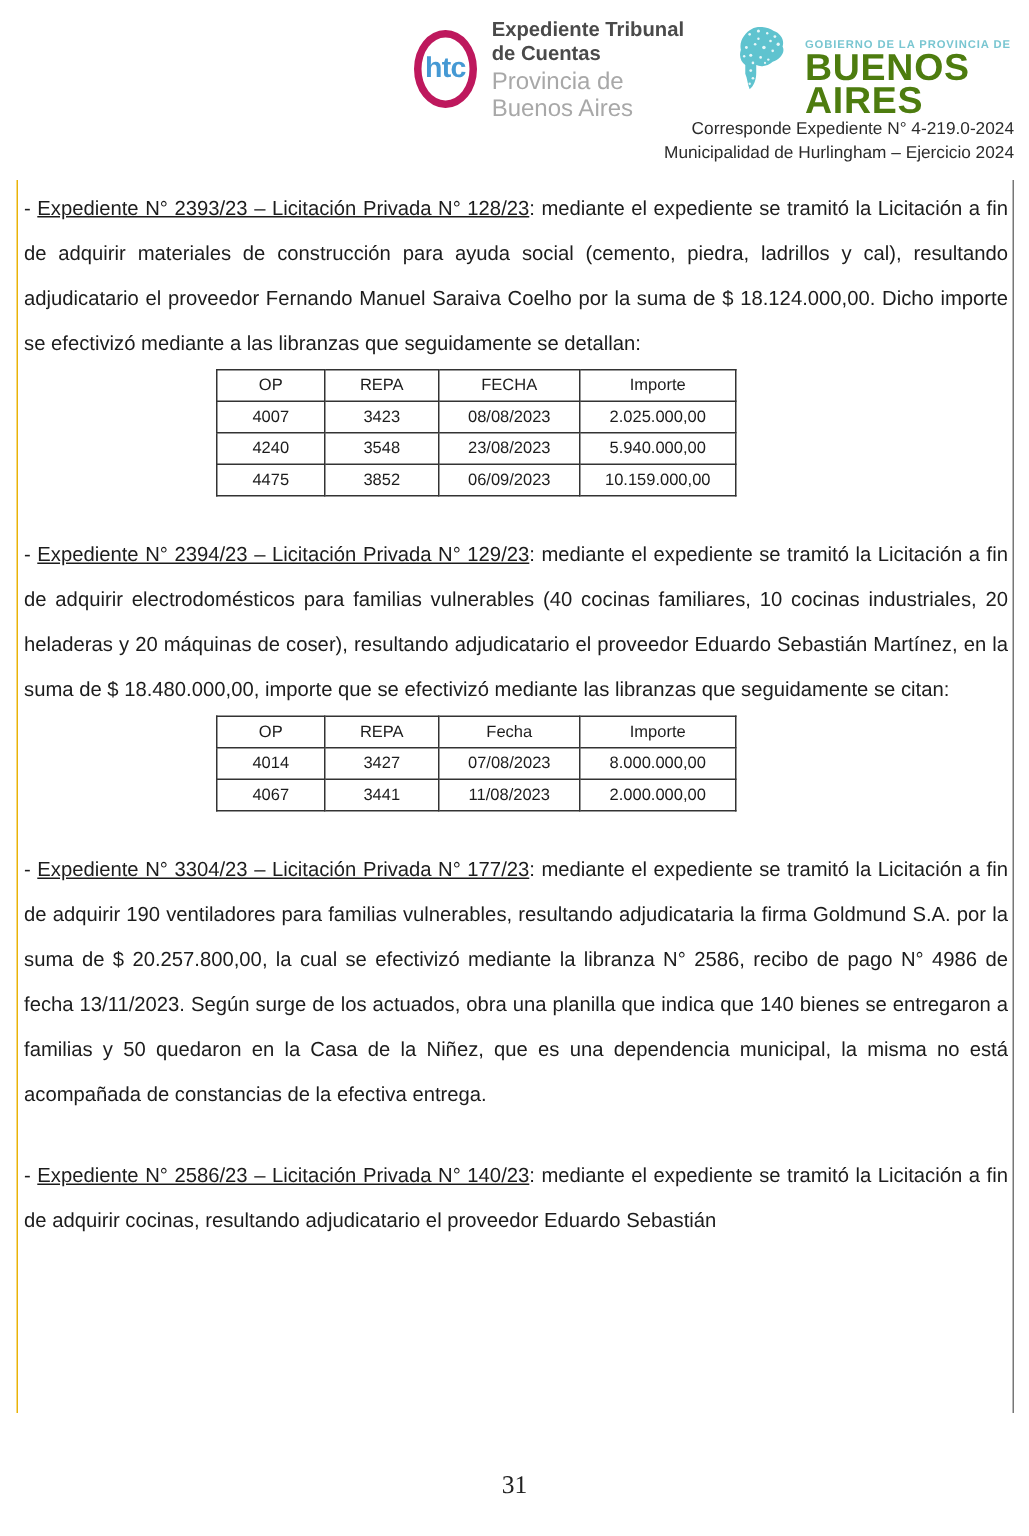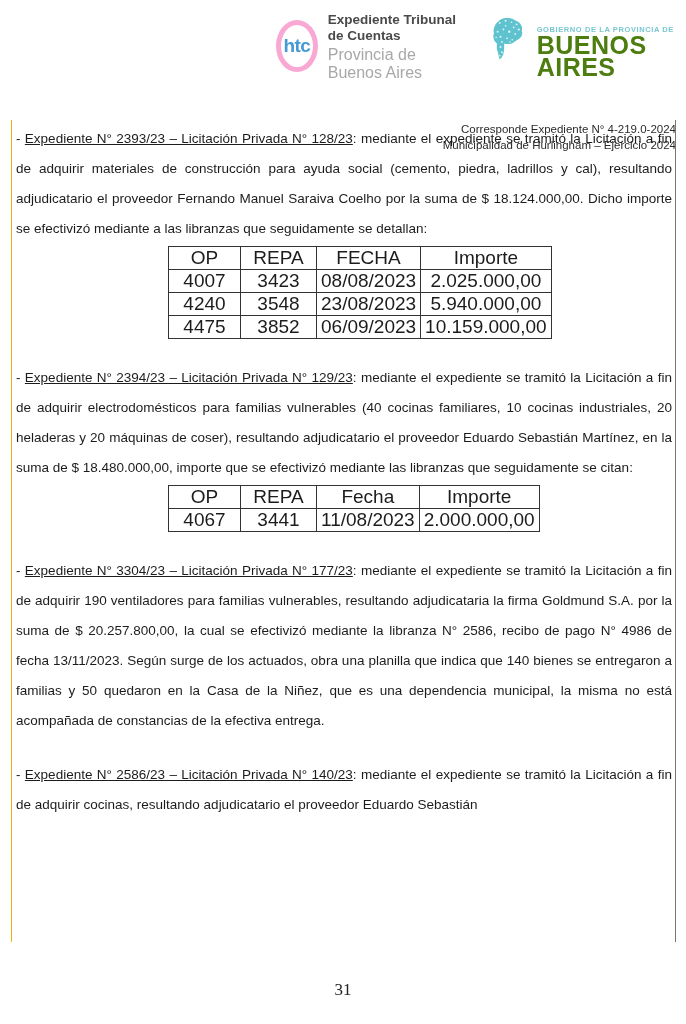--- a/index.html
+++ b/index.html
@@ -17,21 +17,21 @@
     position: absolute;
     top: 10px;
     left: 276px;
     display: flex;
     align-items: flex-start;
     gap: 16px;
   }
   .htc-logo { display: flex; align-items: center; gap: 10px; }
   .htc-circle {
     width: 42px; height: 42px;
-    border: 5px solid #f9a8d4;
+    border: 5px solid #be185d;
     border-radius: 50%;
     display: flex; align-items: center; justify-content: center;
     color: #4599d4;
     font-weight: bold;
     font-size: 19px;
     letter-spacing: -0.5px;
   }
   .htc-text { padding-top: 2px; }
   .htc-title { font-weight: bold; font-size: 13.5px; color: #4a4a4a; line-height: 16px; }
   .htc-subtitle { font-size: 16px; color: #a8a8a8; margin-top: 2px; }
@@ -43,21 +43,20 @@
   .ba-name { font-size: 25px; font-weight: bold; color: #4d7c0f; letter-spacing: 0.5px; line-height: 22px; }
 
   .reference {
     position: absolute;
     top: 79px;
     right: 10px;
     text-align: right;
     font-size: 11.5px;
     color: #2b2b2b;
     line-height: 15.5px;
-    margin-top: 43px;
   }
 
   
   .body-frame {
     position: absolute;
     top: 120px;
     left: 11px;
     width: 665px;
     height: 822px;
     border-left: 1px solid #eab308;
@@ -70,21 +69,21 @@
     margin: 0;
     font-size: 13.5px;
     line-height: 30px;
     text-align: justify;
     color: #1c1c1c;
   }
   .entry + .entry .para { margin-top: 24px; }
   .u { text-decoration: underline; }
 
   .table-wrap { margin: 2px 0 0 128px; }
-  table.data-table { border-collapse: collapse; font-size: 19px; color: #1c1c1c; margin-left: 24px; }
+  table.data-table { border-collapse: collapse; font-size: 11px; color: #1c1c1c; }
   table.data-table th, table.data-table td {
     border: 1px solid #333;
     text-align: center;
     font-weight: normal;
     height: 21px;
     padding: 0 4px;
     box-sizing: border-box;
   }
   table.data-table th:nth-child(1), table.data-table td:nth-child(1) { width: 72px; }
   table.data-table th:nth-child(2), table.data-table td:nth-child(2) { width: 76px; }
@@ -203,20 +202,26 @@
             <thead>
               <tr>
                 <th>OP</th>
                 <th>REPA</th>
                 <th>Fecha</th>
                 <th>Importe</th>
               </tr>
             </thead>
             <tbody>
               <tr>
+                <td>4014</td>
+                <td>3427</td>
+                <td>07/08/2023</td>
+                <td>8.000.000,00</td>
+              </tr>
+              <tr>
                 <td>4067</td>
                 <td>3441</td>
                 <td>11/08/2023</td>
                 <td>2.000.000,00</td>
               </tr>
             </tbody>
           </table>
       </div>
     </section>
 

